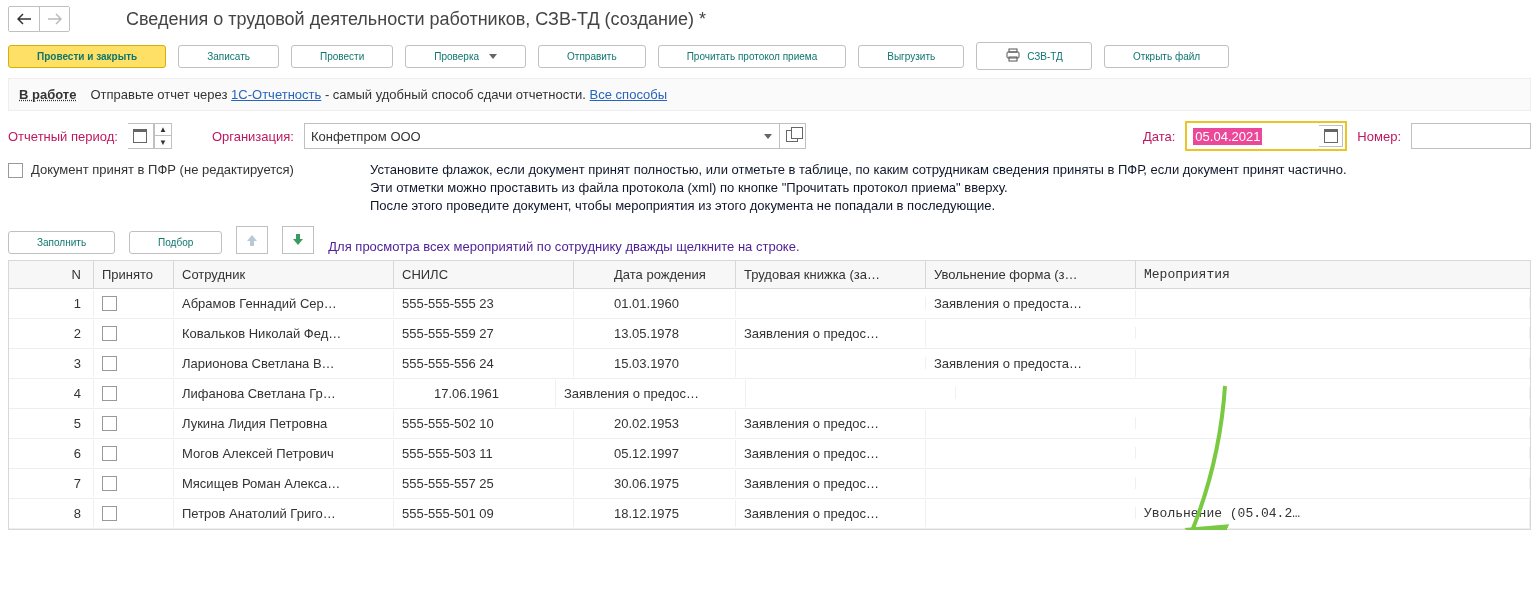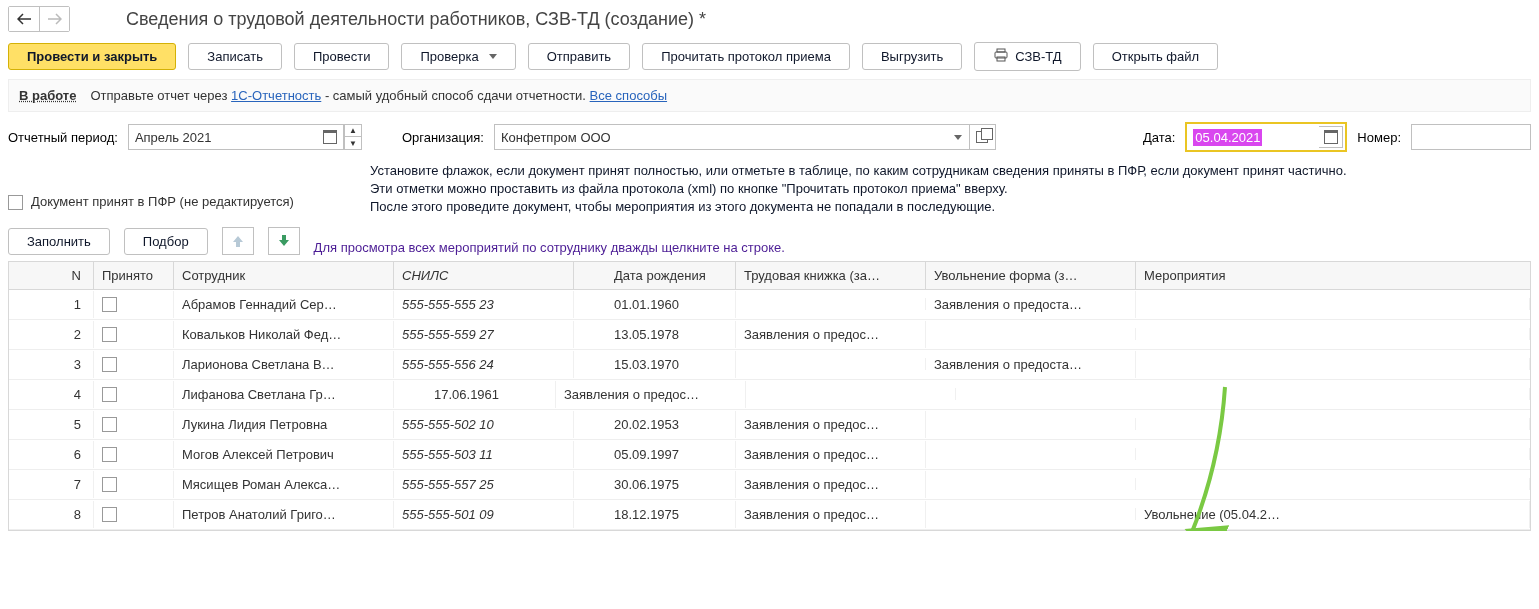--- a/index.html
+++ b/index.html
@@ -28,75 +28,75 @@
   .navbtn { width:30px; height:24px; display:flex; align-items:center; justify-content:center; background:#fff;}
   .navbtn + .navbtn { border-left:1px solid var(--border); }
   .title { font-size:18px; color:#444; padding-left:50px; }
 
   .toolbar {
     display:flex; align-items:center; gap:12px;
     padding: 10px 8px 8px 8px;
     flex-wrap:nowrap;
   }
   .btn {
-    border:1px solid var(--border); background:#fff; padding:5px 18px;
-    border-radius:3px; font-size:13px; color:#0f172a; display:flex; align-items:center; gap:6px;
+    border:1px solid var(--border); background:#fff; padding:5px 28px;
+    border-radius:3px; font-size:10px; color:#0f766e; display:flex; align-items:center; gap:6px;
     white-space:nowrap;
   }
   .btn.primary { background:var(--yellow); border-color:var(--yellow-border); font-weight:bold; }
   .chev-down { width:0;height:0;border-left:4px solid transparent;border-right:4px solid transparent;border-top:5px solid #666; margin-left:4px;}
 
   .statusbar {
     margin: 0 8px; border:1px solid #eee; background:#fafafa;
     padding:8px 10px; display:flex; align-items:center; gap:14px;
     font-size:13px;
   }
   .status-label { font-weight:bold; text-decoration:underline dotted; }
   a.link { color:var(--link); text-decoration:underline; }
 
   .filterrow {
     display:flex; align-items:center; gap:10px; padding:10px 8px;
   }
-  .field-label { color:#000000; white-space:nowrap; }
+  .field-label { color:#be185d; white-space:nowrap; }
   .input-like {
     border:1px solid var(--border); background:#fff; height:26px;
     display:flex; align-items:center; padding:0 6px; font-size:13px;
   }
   .combo { display:flex; }
   .combo .input-like { border-right:none; }
   .combo-btn { width:26px; height:26px; border:1px solid var(--border); border-left:none; background:#fff; display:flex;align-items:center;justify-content:center;}
   .stepper-col { display:flex; flex-direction:column;}
   .stepper-col .stepper { width:18px; height:13px; border:1px solid var(--border); display:flex;align-items:center;justify-content:center; font-size:8px; background:#fff;}
   .stepper-col .stepper + .stepper { border-top:none; }
 
   .date-hl { border:2px solid #eac523; padding:2px; display:flex; align-items:center; }
   .date-input { background:#fff; height:22px; display:flex;align-items:center; padding:0 4px; }
-  .date-sel { background:#d946ef; color:#fff; padding:1px 2px; }
+  .date-sel { background:#ec4899; color:#fff; padding:1px 2px; }
 
   .blockrow { display:flex; gap:10px; padding:0 8px 0 8px; align-items:flex-start; }
   .checkbox { width:15px;height:15px;border:1px solid #999;background:#fff; flex:none; margin-top:2px;}
   .hint { color:#0f172a; line-height:1.4; }
 
   .actionrow { display:flex; align-items:flex-end; gap:14px; padding:10px 8px 6px 8px; }
   .iconbtn { width:32px; height:28px; border:1px solid var(--border); background:#fff; display:flex;align-items:center;justify-content:center; }
 
   .grid-wrap { margin:0 8px; border:1px solid var(--border-light); position:relative; }
   .grid-header {
     display:flex; background:var(--grey-bg); border-bottom:1px solid var(--border-light);
     font-size:13px;
   }
   .gh, .gc { padding:6px 8px; border-right:1px solid var(--border-light); overflow:hidden; white-space:nowrap; text-overflow:ellipsis; }
   .c-n { width:85px; text-align:right; padding-right:12px;}
   .c-chk { width:80px; text-align:left; }
   .c-emp { width:220px; }
-  .c-snils { width:180px;font-style:italic; }
+  .c-snils { width:180px; }
   .c-dob { width:130px;margin-left:32px; }
   .c-paper { width:190px; }
   .c-eform { width:210px; }
-  .c-act { flex:1; border-right:none; }
+  .c-act { flex:1; border-right:none;font-family:Liberation Mono, monospace; }
   .gc.c-chk { display:flex; align-items:center; }
   .gc.c-chk .checkbox { margin:0; }
 
   .grid-body {}
   .grid-row { display:flex; border-bottom:1px solid #eee; font-size:13px; height:30px; align-items:center;}
   .grid-row .gc { border-right:1px solid #f0f0f0; }
   .gc.c-n { text-align:right; }
 
   .printer-icon svg { width:16px; height:14px; }
 
@@ -162,21 +162,20 @@
 <div class="statusbar">
   <span class="status-label">В работе</span>
   <span>
     <span>Отправьте отчет через </span><a class="link">1С-Отчетность</a><span> - самый удобный способ сдачи отчетности. </span><a class="link">Все способы</a>
   </span>
 </div>
 
 <div class="filterrow">
   <span class="field-label">Отчетный период:</span>
   <div class="combo">
-    <div class="input-like" style="width:190px">Апрель 2021</div>
     <div class="combo-btn">
         <span class="cal-icon"></span>
       </div>
     <div class="stepper-col">
       <div class="stepper">▲</div>
       <div class="stepper">▼</div>
     </div>
   </div>
 
   <span style="width:20px"></span>
@@ -201,21 +200,21 @@
     <div class="combo-btn" style="height:22px;width:24px">
         <span class="cal-icon"></span>
       </div>
   </div>
 
   <span class="field-label">Номер:</span>
   <div class="input-like" style="width:120px"></div>
 </div>
 
 <div class="blockrow">
-  <div style="display:flex;align-items:center;gap:8px;flex:none;width:352px;margin-top:31px;">
+  <div style="display:flex;align-items:center;gap:8px;flex:none;width:352px;">
     <span class="checkbox"></span>
     <span>Документ принят в ПФР (не редактируется)</span>
   </div>
   <div class="hint">
     <div>Установите флажок, если документ принят полностью, или отметьте в таблице, по каким сотрудникам сведения приняты в ПФР, если документ принят частично.</div>
     <div>Эти отметки можно проставить из файла протокола (xml) по кнопке "Прочитать протокол приема" вверху.</div>
     <div>После этого проведите документ, чтобы мероприятия из этого документа не попадали в последующие.</div>
   </div>
 </div>
 
@@ -311,21 +310,21 @@
     <div class="gc c-act"></div>
   </div>
 
   <div class="grid-row">
     <div class="gc c-n">6</div>
     <div class="gc c-chk">
           <span class="checkbox"></span>
         </div>
     <div class="gc c-emp">Могов Алексей Петрович</div>
     <div class="gc c-snils">555-555-503 11</div>
-    <div class="gc c-dob">05.09.1997</div>
+    <div class="gc c-dob">05.12.1997</div>
     <div class="gc c-paper">Заявления о предос…</div>
     <div class="gc c-eform"></div>
     <div class="gc c-act"></div>
   </div>
 
   <div class="grid-row">
     <div class="gc c-n">7</div>
     <div class="gc c-chk">
           <span class="checkbox"></span>
         </div>

